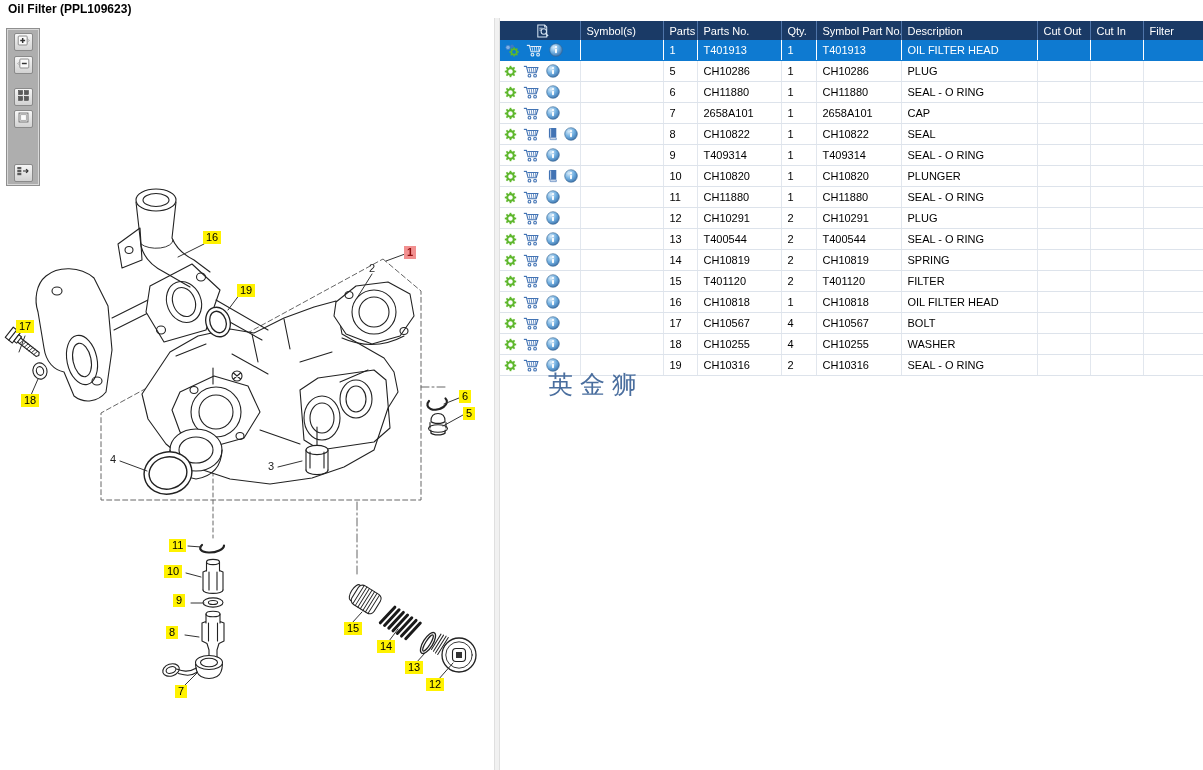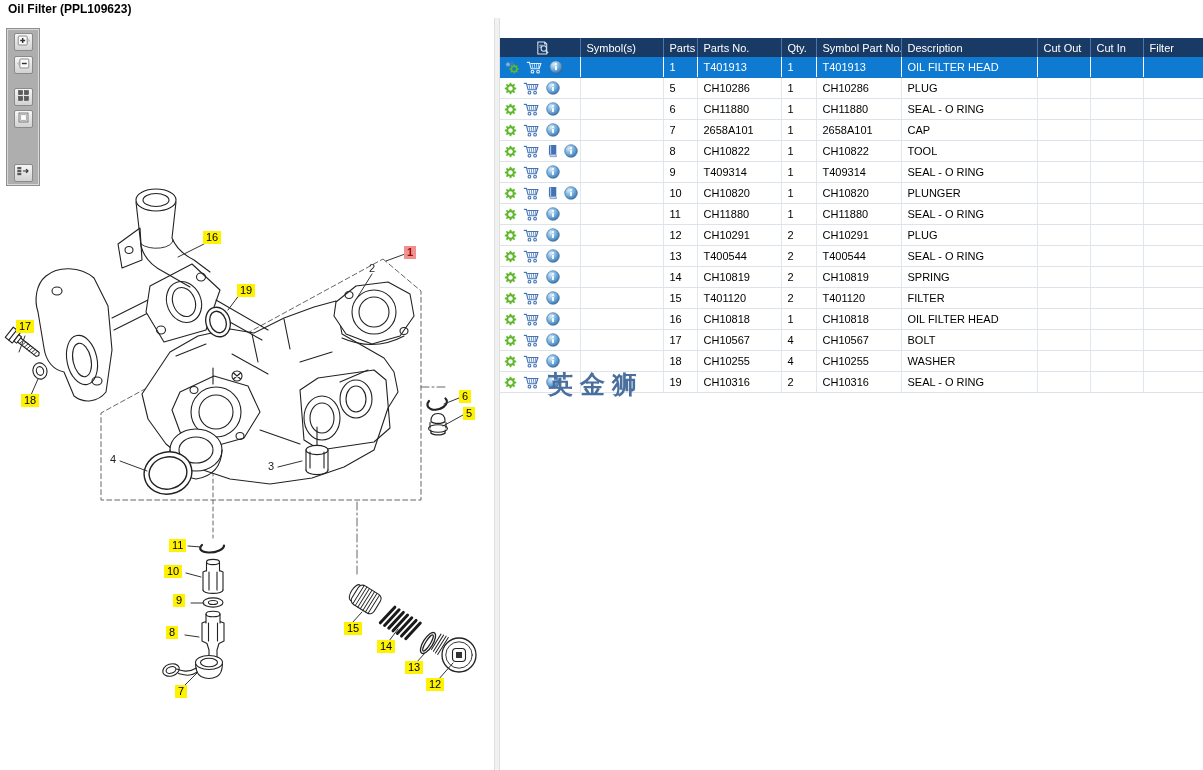--- a/index.html
+++ b/index.html
@@ -22,38 +22,38 @@
     background:var(--callout_yellow);white-space:nowrap;cursor:pointer;z-index:3;}
   .callout.red{background:var(--callout_red_bg);color:var(--callout_red_text);font-weight:bold;}
   .callout.plain{background:transparent;padding:0;color:#222;cursor:default;}
 
   
   .divider{position:absolute;left:494px;top:18px;width:6px;height:752px;background:#F1F1F1;
     border-left:1px solid #DFDFDF;border-right:1px solid #DFDFDF;box-sizing:border-box;cursor:col-resize;}
 
   
   .table-panel{position:absolute;left:500px;top:18px;width:703px;height:752px;background:#fff;}
-  table.parts{border-collapse:collapse;table-layout:fixed;width:703px;margin-top:20px;font-size:11px;}
+  table.parts{border-collapse:collapse;table-layout:fixed;width:703px;margin-top:3px;font-size:11px;}
   table.parts th{background:var(--header_bg);color:#fff;font-weight:normal;height:19px;
     text-align:left;padding:0 0 0 6px;border-right:1px solid var(--header_line);overflow:hidden;white-space:nowrap;}
   table.parts th:last-child{border-right:none;}
   table.parts td{height:20px;padding:0 0 0 6px;border-right:1px solid #E2E7EE;border-bottom:1px solid var(--row_line);
     overflow:hidden;white-space:nowrap;color:#000;}
   table.parts td.c-icons{padding-left:4px;}
   tr.prow{cursor:pointer;}
   tr.prow.sel td{background:var(--row_selected);color:#fff;border-right-color:rgba(255,255,255,.35);
     border-bottom-color:var(--row_selected);}
   .ic{display:inline-flex;vertical-align:middle;margin-right:3px;cursor:pointer;}
   .ic svg{display:block;}
   .ic.gear,.ic.gearm{color:var(--accent_green);}
   .ic.cart{color:var(--accent_blue);}
   .ic.book{color:var(--accent_blue);}
   tr.sel .ic.cart{color:#E4EEf9;}
   .hicon{display:inline-flex;vertical-align:middle;color:#D8E6F4;}
-  .watermark{position:absolute;left:48px;top:350px;font-size:25px;font-weight:bold;
+  .watermark{position:absolute;left:48px;top:350px;font-size:25px;font-weight:normal;
     color:var(--watermark);letter-spacing:7px;}
 </style>
 </head>
 <body>
 
 <svg width="0" height="0" style="position:absolute">
   <defs>
     <radialGradient id="infoGrad" cx="35%" cy="30%" r="75%">
       <stop offset="0%" stop-color="#D9ECFA"></stop>
         <stop offset="55%" stop-color="#6FAEE0"></stop>
@@ -527,21 +527,21 @@
                 <svg width="14" height="14" viewBox="0 0 16 16">
                   <use href="#sym-info"></use>
                 </svg>
               </span>
     </td>
     <td></td>
     <td>8</td>
     <td>CH10822</td>
     <td>1</td>
     <td>CH10822</td>
-    <td>TOOL</td>
+    <td>SEAL</td>
     <td></td>
     <td></td>
     <td></td>
   </tr>
 
   <tr class="prow">
     <td class="c-icons">
       <span class="ic gear">
                 <svg width="13" height="13" viewBox="0 0 16 16">
                   <use href="#sym-gear"></use>

